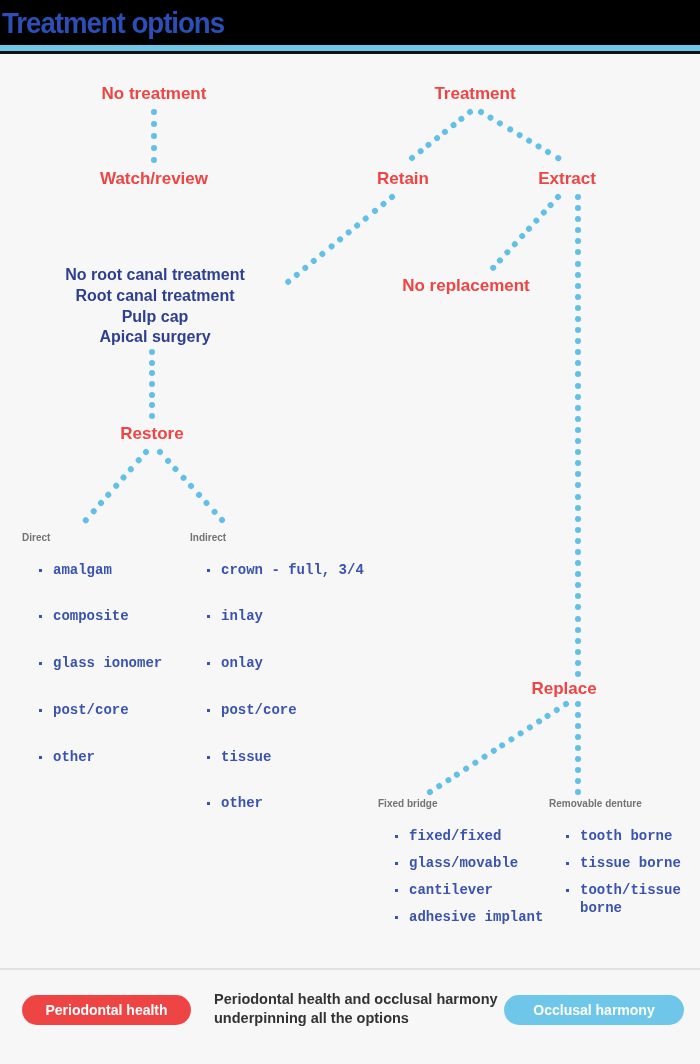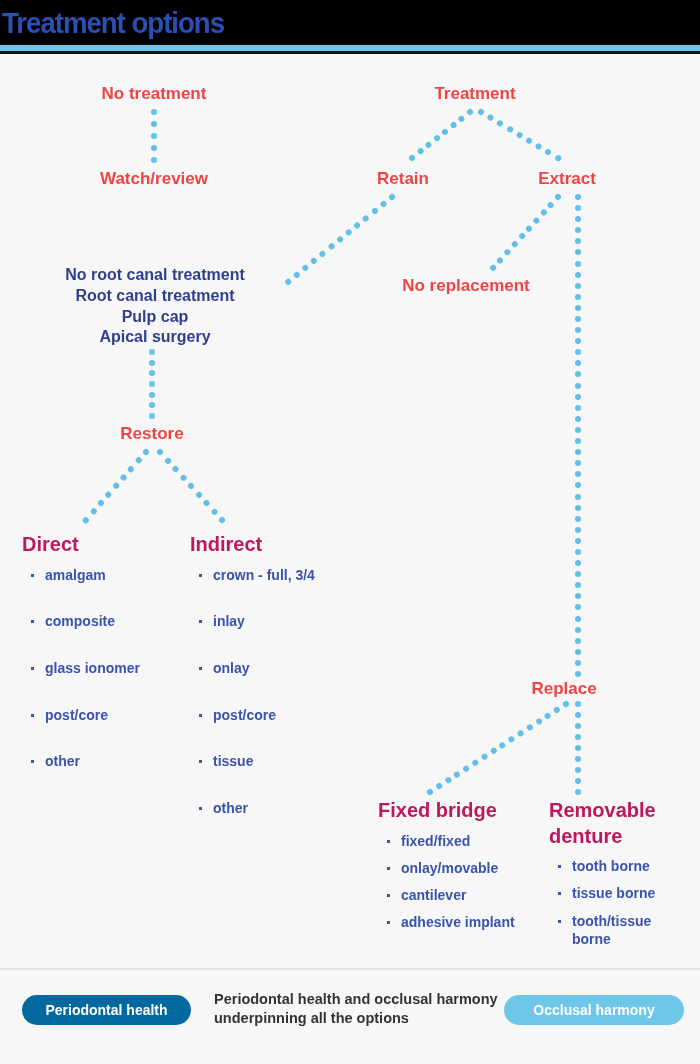--- a/index.html
+++ b/index.html
@@ -54,25 +54,25 @@
   }
   
   .dotline{position:absolute;transform-origin:0 50%;height:6px;}
   .dotline i{
     position:absolute;top:0;width:6px;height:6px;border-radius:50%;
     background:#62bfe6;display:block;
   }
   
   .list-block{position:absolute;}
   .list-head{
-    color:#be185d;font-weight:bold;font-size:20px;
+    color:#737373;font-weight:bold;font-size:10px;
     margin-bottom:8px;white-space:nowrap;line-height:1.28;
   }
   .list-head.wrap{white-space:normal;width:96px;}
-  .list-ul{list-style:none;margin:8px;padding:0;}
+  .list-ul{list-style:none;margin:16px;padding:0;font-family:Liberation Mono, monospace;}
   .list-ul li{
     color:#3a53ac;font-size:14px;font-weight:600;
     white-space:nowrap;position:relative;padding-left:15px;
     line-height:1.30;
   }
   .list-ul li:before{
     content:"";position:absolute;left:1px;top:8px;
     width:3px;height:3px;background:#3a53ac;
   }
   .list-ul.spaced li{margin-bottom:28.5px;}
@@ -85,21 +85,21 @@
   #footer-rule{
     position:absolute;left:0;top:0;width:700px;height:2px;background:#e2e2e2;
   }
   .pill{
     position:absolute;top:27px;
     border-radius:16px;
     color:#ffffff;font-size:14px;font-weight:bold;
     display:flex;align-items:center;justify-content:center;
     height:30px;white-space:nowrap;
   }
-  #pill-perio{left:22px;width:169px;background:#0369a1;}
+  #pill-perio{left:22px;width:169px;background:#ef4444;}
   #pill-occl{left:504px;width:180px;background:#6ec6e8;}
   #footer-note{
     position:absolute;left:214px;top:22px;width:290px;
     color:#333333;font-size:14.5px;font-weight:600;line-height:1.33;
   }
 </style>
 </head>
 <body>
 
 <div id="header">
@@ -317,21 +317,21 @@
       <li>post/core</li>
       <li>tissue</li>
       <li>other</li>
     </ul>
   </div>
 
   <div class="list-block" style="left:378px;top:744px;">
     <div class="list-head">Fixed bridge</div>
     <ul class="list-ul tight">
       <li>fixed/fixed</li>
-      <li>onlay/movable</li>
+      <li>glass/movable</li>
       <li>cantilever</li>
       <li>adhesive implant</li>
     </ul>
   </div>
 
   <div class="list-block" style="left:549px;top:744px;">
     <div class="list-head wrap">Removable denture</div>
     <ul class="list-ul tight">
       <li>tooth borne</li>
       <li>tissue borne</li>

